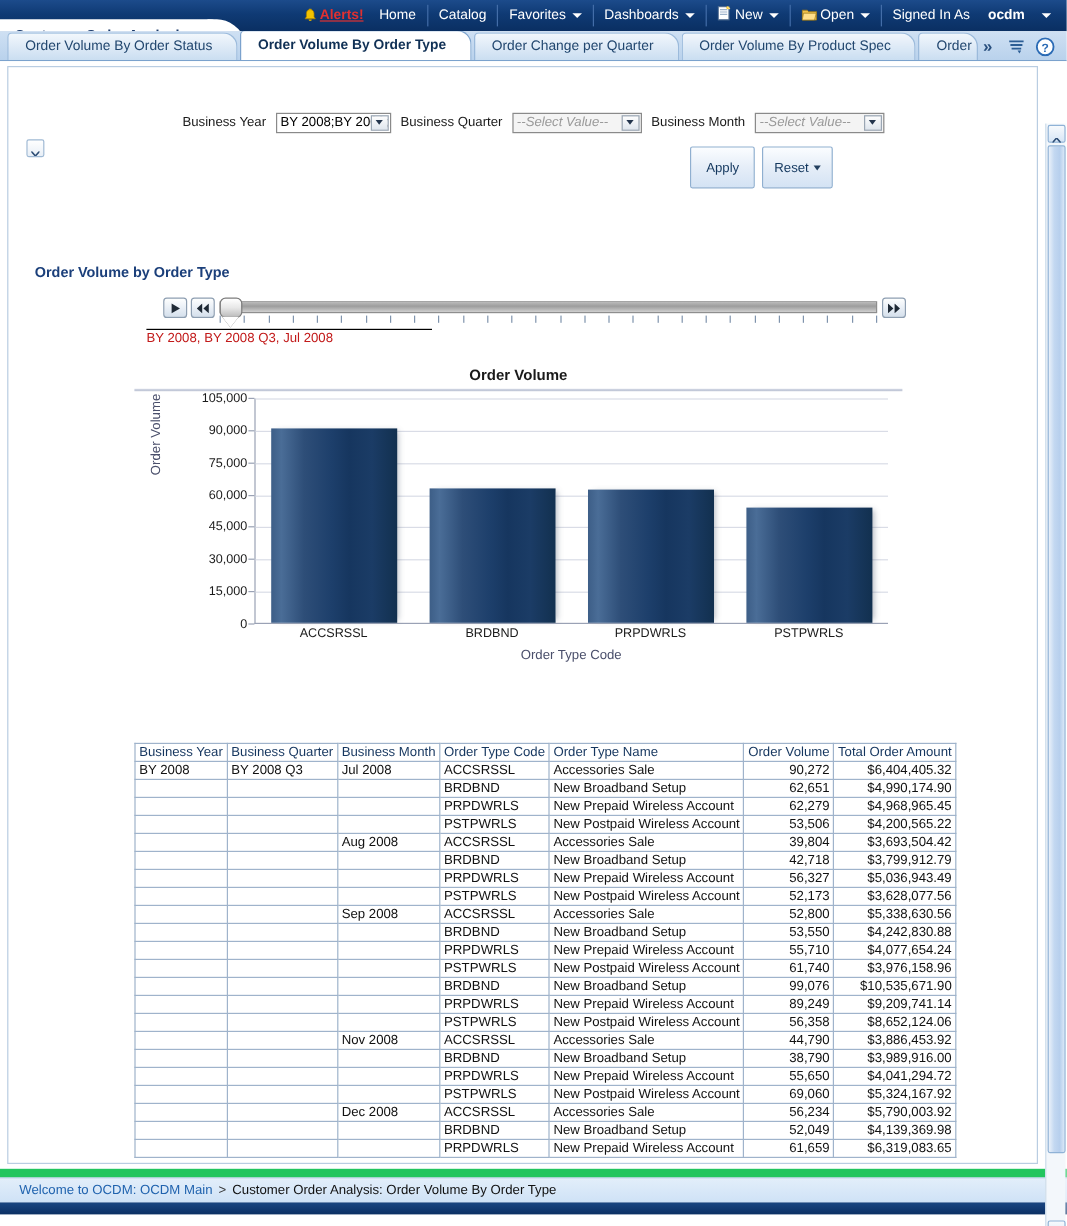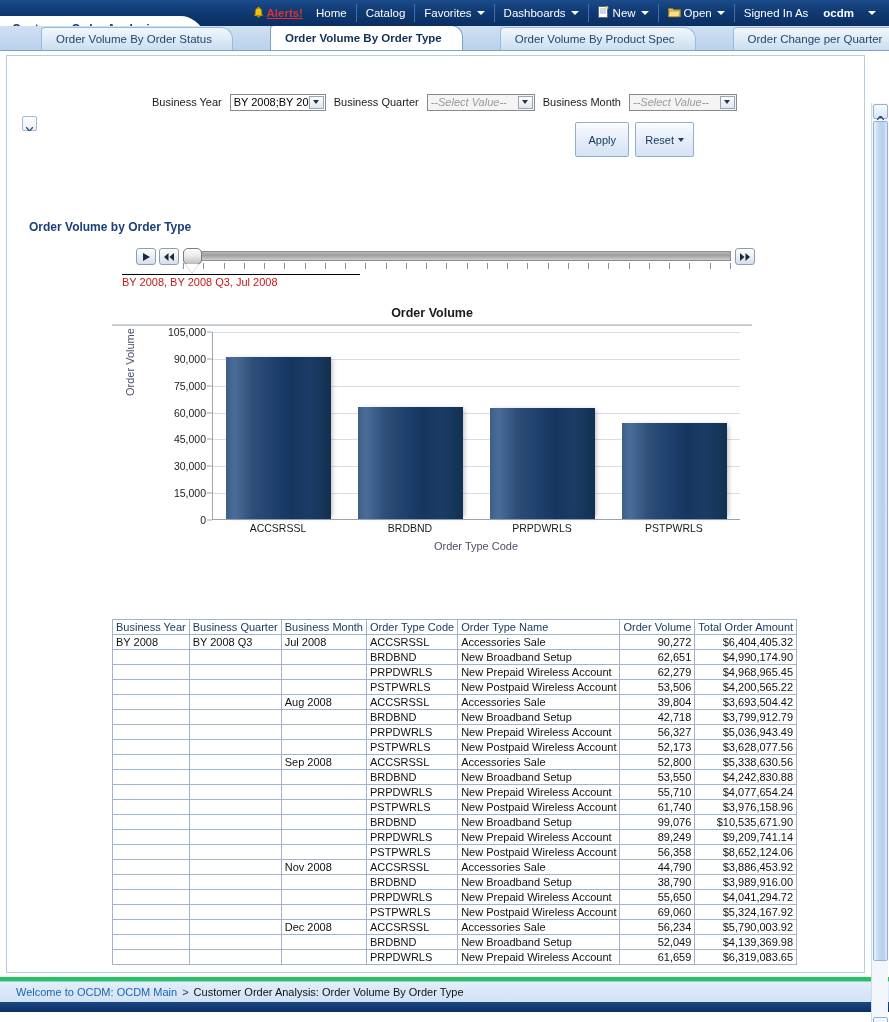--- a/index.html
+++ b/index.html
@@ -95,21 +95,20 @@
     padding: 0 20px 0 14px;
     margin-right: 2px;
     font-size: 11.5px;
     color: #22476f;
     background: linear-gradient(to bottom,#f2f7fc 0%,#dce9f6 55%,#cadef1 100%);
     border: 1px solid #9bbadb;
     border-bottom: none;
     border-top-left-radius: 4px;
     border-top-right-radius: 12px;
     white-space: nowrap;
-    margin-left: 35px;
   }
   .ptab.active {
     background: #ffffff;
     color: #103055;
     font-weight: bold;
     border-color: #7ba2cd;
     height: 25px;
     line-height: 24px;
   }
   .ptab.clipped { overflow: hidden; }
@@ -122,21 +121,21 @@
     display: flex; align-items: center; gap: 8px;
     padding: 0 10px 3px 6px;
   }
   .tool-ic { width: 16px; height: 16px; display:block; }
 
   
   #content-wrap {
     position: relative;
     height: 930px;
     background: #ffffff;
-    border-bottom: 4px solid #22c55e;
+    border-bottom: 7px solid #22c55e;
   }
   #content-outline {
     position: absolute;
     left: 6px; top: 4px; right: 24px; bottom: 4px;
     border: 1px solid #b9cde2;
     background: #ffffff;
     overflow: hidden;
   }
   #collapse-btn {
     position: absolute;
@@ -533,22 +532,22 @@
       <span class="user-name">ocdm</span>
       <span class="caret-down"></span>
     </div>
 
   </div>
 </div>
 
 <div id="tab-strip">
   <div class="ptab">Order Volume By Order Status</div>
   <div class="ptab active">Order Volume By Order Type</div>
+  <div class="ptab">Order Change per Quarter</div>
   <div class="ptab">Order Volume By Product Spec</div>
-  <div class="ptab">Order Change per Quarter</div>
   <div class="ptab clipped" style="max-width:86px">Order Volume B</div>
   <div id="tab-overflow">»</div>
 
   <div id="tab-tools">
     <span class="tool-ic">
       <svg width="16" height="16" viewBox="0 0 16 16">
         <line x1="2" y1="3.5" x2="14" y2="3.5" stroke="#2b5d94" stroke-width="1.6"></line>
         <line x1="3" y1="6.5" x2="13" y2="6.5" stroke="#2b5d94" stroke-width="1.6"></line>
         <line x1="4" y1="9.5" x2="12" y2="9.5" stroke="#2b5d94" stroke-width="1.6"></line>
         <path d="M9 11 l3 0 -1.5 2.6 z" fill="#2b5d94"></path>

